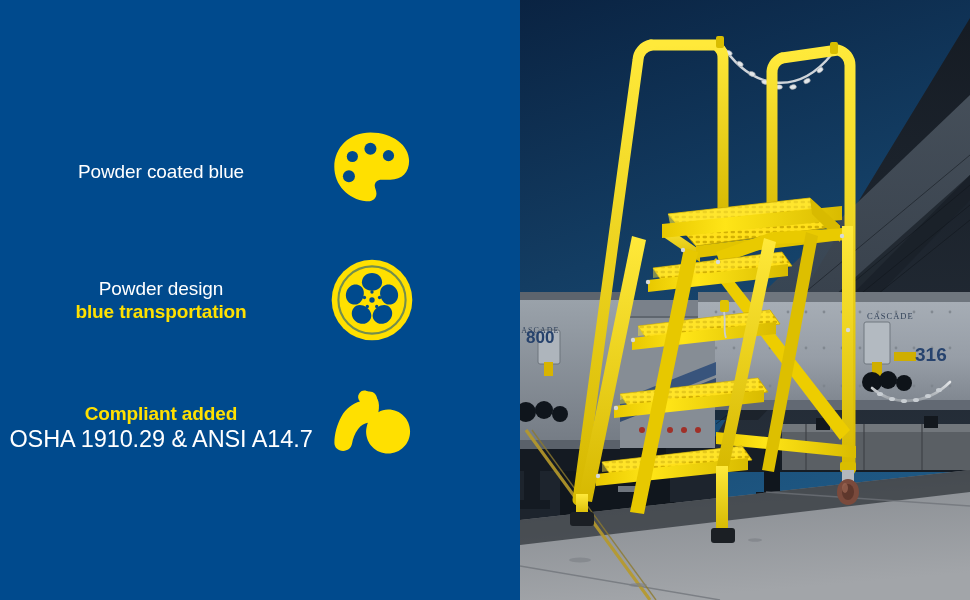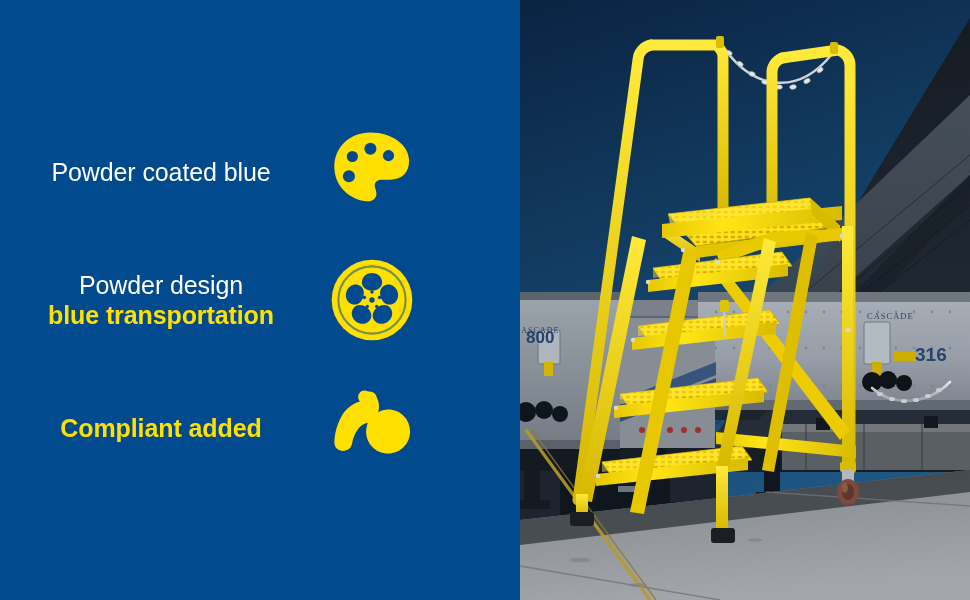--- a/index.html
+++ b/index.html
@@ -36,21 +36,21 @@
   }
   .feature-text {
     width: 330px;
     flex: none;
     text-align: center;
     line-height: 1.22;
     padding-right: 8px;
   }
   .ft-line {
     display: block;
-    font-size: 25px;
+    font-size: 19px;
     letter-spacing: -0.1px;
     white-space: nowrap;
   }
   .ft-line.white  { color: #ffffff; font-weight: 400; }
   .ft-line.yellow { color: #FFE000; font-weight: 700; }
   .ft-line.small  { font-size: 23.5px; }
 
   .feature-icon {
     width: 120px;
     flex: none;
@@ -161,20 +161,21 @@
             <path d="M50,6 A44,44 0 1,1 49.9,6 Z M50,11 A39,39 0 1,0 50.1,11 Z" opacity="0"></path>
           </g>
           <circle cx="50" cy="50" r="40" fill="none" stroke="#004A8D" stroke-width="2.5" opacity="0.55"></circle>
         </svg>
       </div>
     </div>
 
     <div class="feature-row">
       <div class="feature-text">
         <span class="ft-line yellow">Compliant added</span>
+        <span class="ft-line white small">OSHA 1910.29 &amp; ANSI A14.7</span>
       </div>
       <div class="feature-icon">
         <svg width="88" height="88" viewBox="0 0 100 100" aria-hidden="true">
           <path d="M44 9c-4-3-9-2-11 2-2 3-1 6 1 9 -8 2-16 8-21 17 -5 9-8 20-8 30 0 5 4 9 10 9 5 0 9-3 10-8 1-6 3-12 7-17 3-4 7-6 11-7 0 0 0 0 0 0 -1 3-2 7-2 10 0 14 11 25 25 25 14 0 25-11 25-25 0-14-11-25-25-25 -4 0-8 1-11 3 1-5 1-11-1-15 -2-4-6-6-10-8z" fill="#FFE000"></path>
           <path d="M40 10c3-2 8-2 11 1 2 2 3 5 2 8l-3 8 -10-3z" fill="#FFE000"></path>
         </svg>
       </div>
     </div>
 
   </div>

